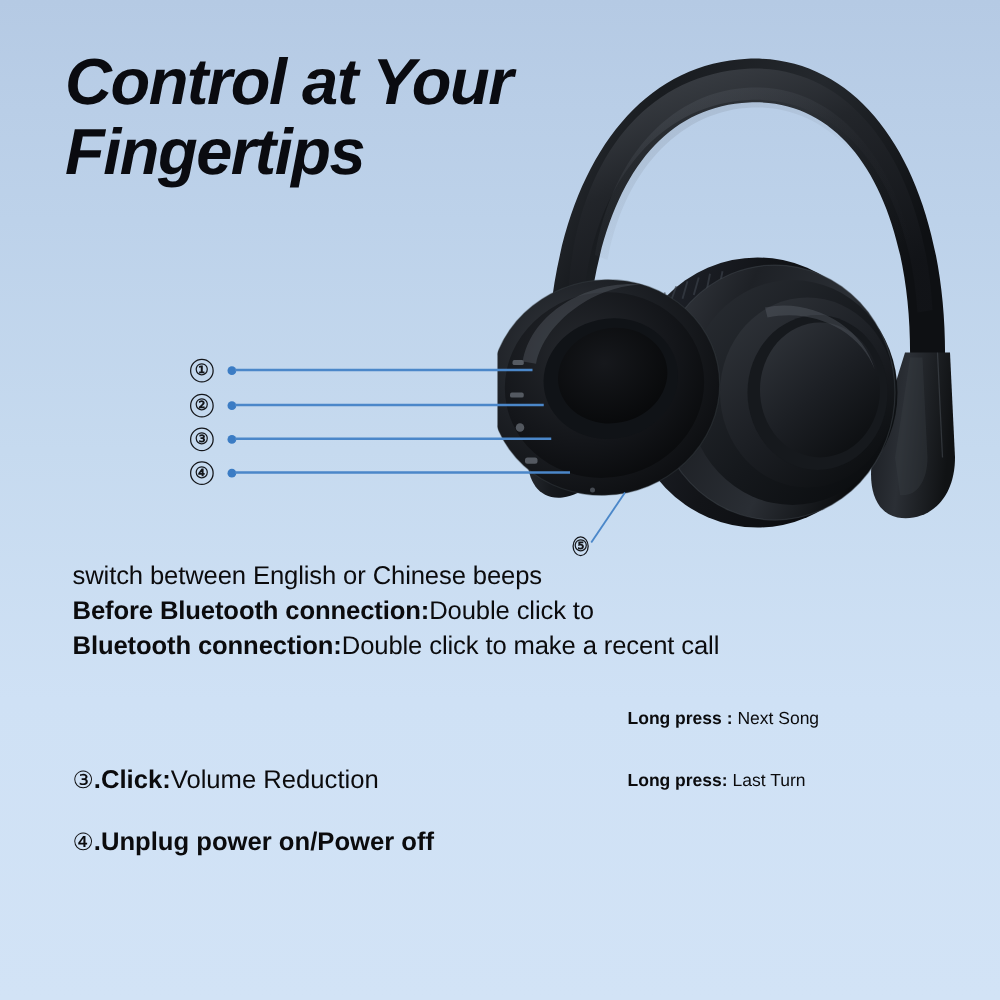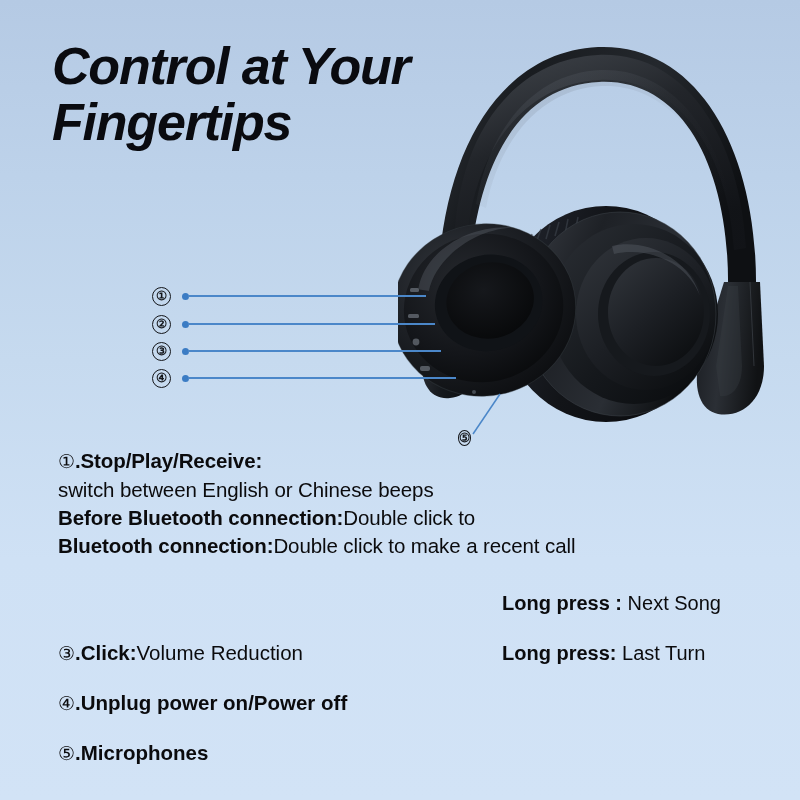--- a/index.html
+++ b/index.html
@@ -36,21 +36,21 @@
   .c5 .cnum { width:20px; height:20px; line-height:17px; }
   .leader5 { position:absolute; left:470px; top:392px; width:32px; height:44px; }
 
   
   .specs { position:absolute; left:58px; top:447px; width:700px; }
   .blk { position:relative; }
   .ln { font-size:20.5px; line-height:28px; white-space:pre; letter-spacing:-.1px; }
   .b { font-weight:700; }
   .row { position:relative; height:50px; }
   .row .left { position:absolute; left:0; top:0; font-size:20.5px; line-height:26px; white-space:pre; }
-  .row .right { position:absolute; left:444px; top:0; font-size:20px; line-height:26px; white-space:pre; }
+  .row .right { position:absolute; left:444px; top:0; font-size:14px; line-height:26px; white-space:pre; }
   .single { font-size:20.5px; line-height:26px; white-space:pre; }
   .mark { font-size:19px; }
 </style>
 </head>
 <body>
 
 <div id="stage">
 
   <div class="title">Control at Your
 Fingertips</div>
@@ -212,39 +212,35 @@
   <svg class="leader5" viewBox="0 0 32 44">
     <line x1="30" y1="2" x2="3" y2="42" stroke="#4b87c9" stroke-width="1.5"></line>
   </svg>
   <div class="c5">
     <span class="cnum">⑤</span>
   </div>
 
   <div class="specs">
 
     <div class="blk">
-      <div class="ln"><span class="mark">①</span><span class="b">.Stop/Play/Receive:</span></div>
       <div class="ln">switch between English or Chinese beeps</div>
       <div class="ln"><span class="b">Before Bluetooth connection:</span><span>Double click to</span></div>
       <div class="ln"><span class="b">Bluetooth connection:</span><span>Double click to make a recent call</span></div>
     </div>
 
     <div style="height:30px;"></div>
 
     <div class="row">
       <div class="right"><span class="b">Long press :</span><span> Next Song</span></div>
     </div>
 
     <div class="row">
       <div class="left"><span class="mark">③</span><span class="b">.Click:</span><span>Volume Reduction</span></div>
       <div class="right"><span class="b">Long press:</span><span> Last Turn</span></div>
     </div>
 
     <div class="row">
       <div class="left single"><span class="mark">④</span><span class="b">.Unplug power on/Power off</span></div>
     </div>
 
-    <div class="row">
-      <div class="left single"><span class="mark">⑤</span><span class="b">.Microphones</span></div>
-    </div>
 
   </div>
 </div>
 
 </body></html>

